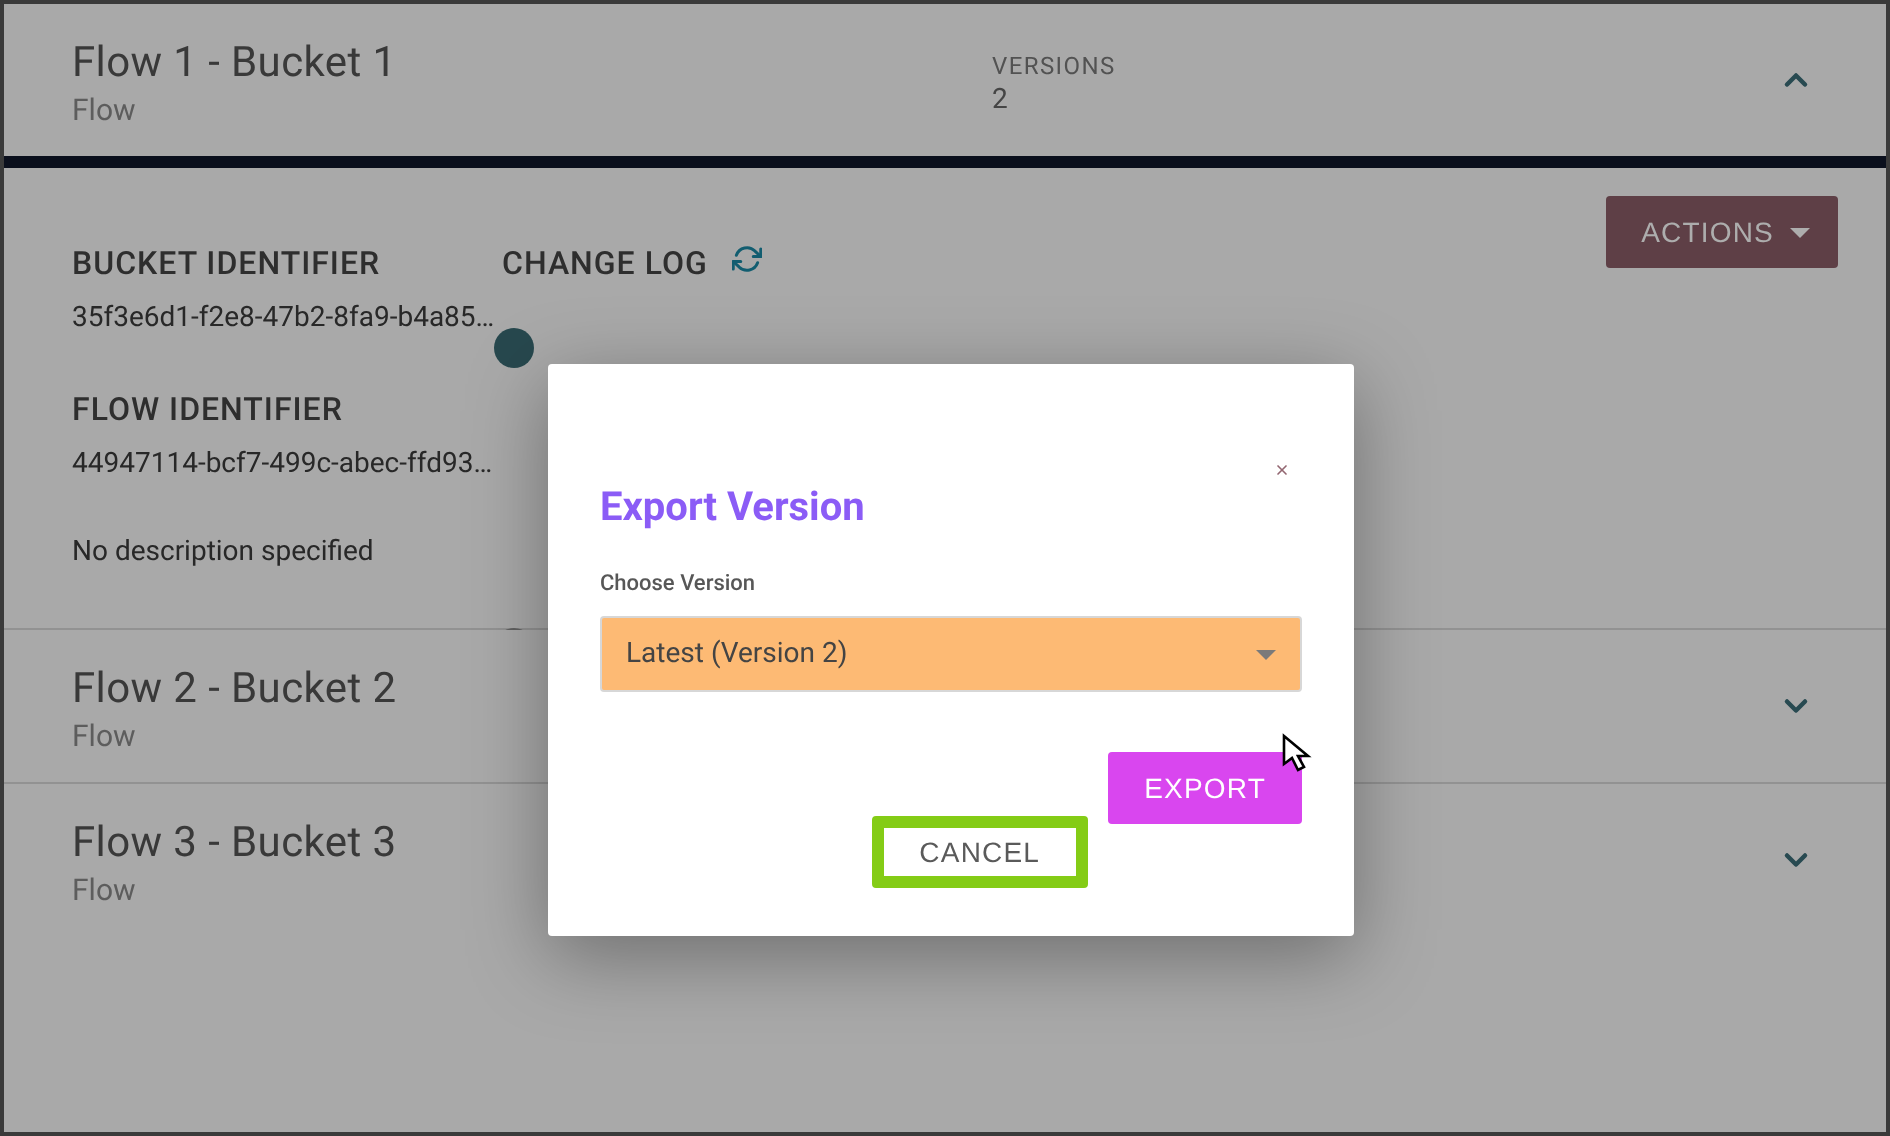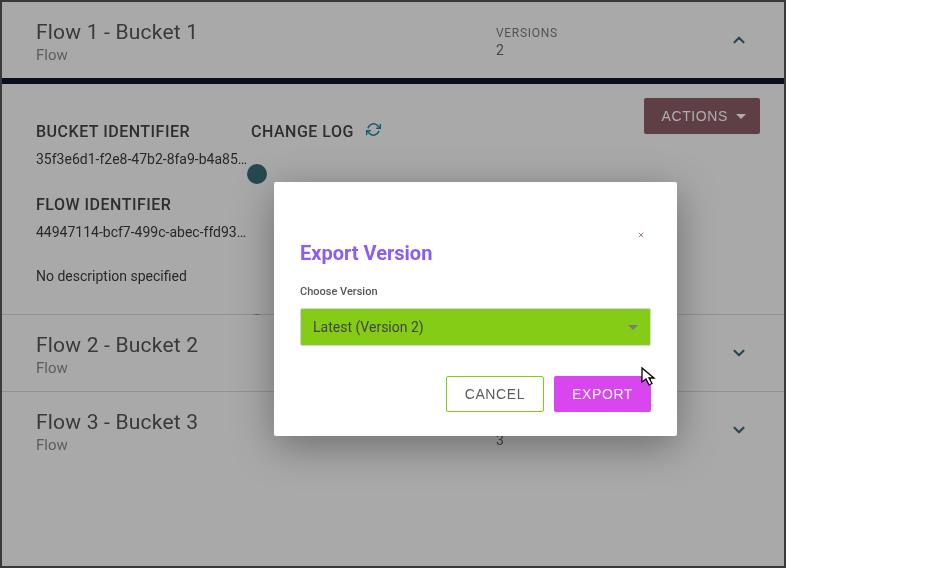--- a/index.html
+++ b/index.html
@@ -5,21 +5,21 @@
   * { box-sizing: border-box; }
   html, body {
     margin: 0; padding: 0;
     width: 945px; height: 568px;
     font-family: -apple-system, BlinkMacSystemFont, "Segoe UI", Roboto, "Helvetica Neue", Arial, sans-serif;
     background: #fff;
     overflow: hidden;
     position: relative;
   }
   .frame {
-    width: 786px; height: 568px;
+    width: 945px; height: 568px;
     border: 2px solid #3a3a3a;
     position: relative;
     background: #fafafa;
   }
   .overlay {
     position: absolute;
     inset: 0;
     background: rgba(0,0,0,0.32);
     z-index: 20;
     pointer-events: none;
@@ -184,21 +184,21 @@
     height: 38px;
     border: 1px solid #d7d7d7;
     border-radius: 2px;
     display: flex;
     align-items: center;
     justify-content: space-between;
     padding: 0 12px;
     font-size: 14px;
     color: #444;
     cursor: pointer;
-    background: #84cc16;
+    background: #fdba74;
   }
   .select .tri {
     width: 0; height: 0;
     border-left: 5px solid transparent;
     border-right: 5px solid transparent;
     border-top: 5px solid #7a7a7a;
   }
   .modal-actions {
     display: flex;
     justify-content: flex-end;
@@ -212,21 +212,22 @@
     letter-spacing: 0.6px;
     border-radius: 2px;
     cursor: pointer;
     display: flex;
     align-items: center;
     border: none;
   }
   .btn-secondary {
     background: #fff;
     color: #5a5a5a;
-    border: 1px solid #84cc16;
+    border: 6px solid #84cc16;
+    margin-top: 32px;
   }
   .btn-primary {
     background: #d946ef;
     color: #fff;
   }
 
   
   .cursor {
     position: absolute;
     left: 637px;

